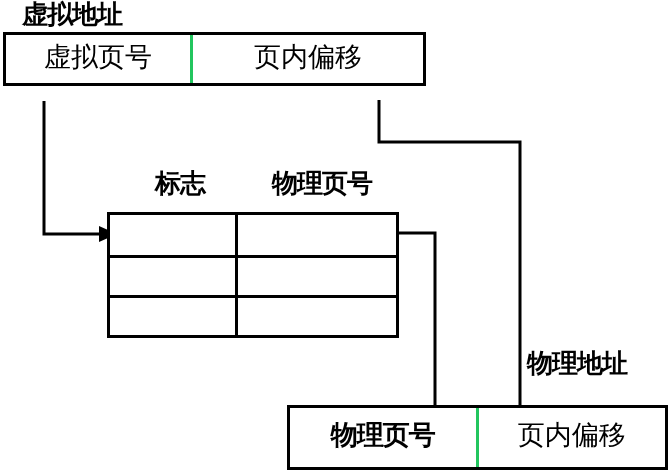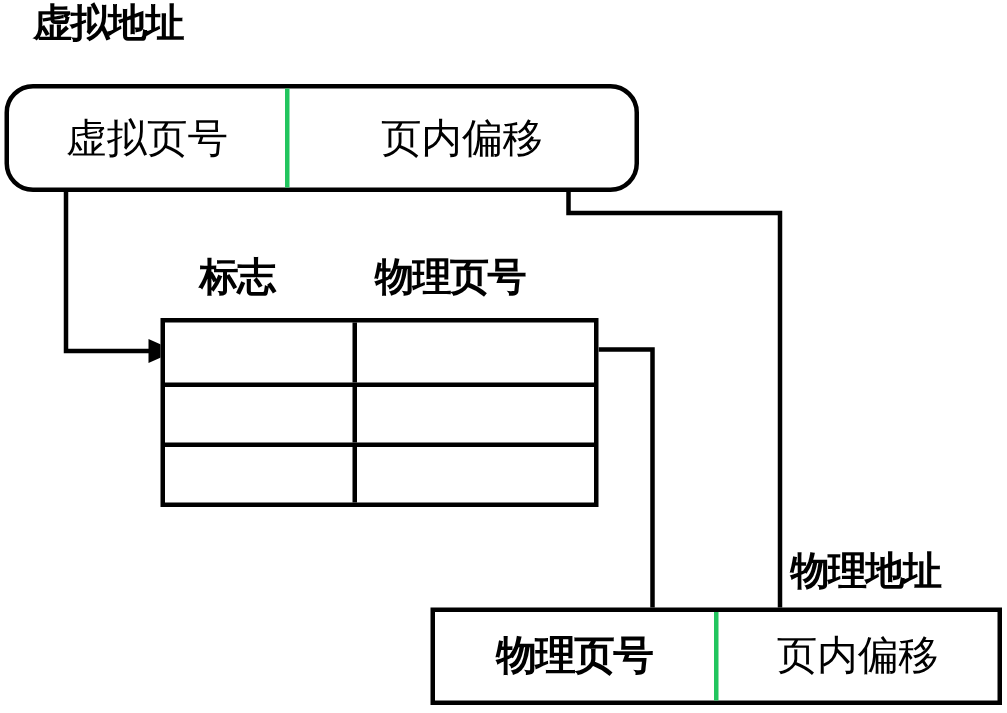--- a/index.html
+++ b/index.html
@@ -5,21 +5,21 @@
   html, body {
     margin: 0;
     padding: 0;
     background: #ffffff;
   }
   #canvas {
     position: relative;
     width: 671px;
     height: 475px;
     background: #ffffff;
-    font-family: Liberation Serif, serif;
+    font-family: Liberation Mono, monospace;
     color: #000000;
     overflow: hidden;
   }
   .lines {
     position: absolute;
     left: 0;
     top: 0;
     width: 671px;
     height: 475px;
   }
@@ -47,24 +47,23 @@
     position: absolute;
     font-weight: bold;
     font-size: 26px;
     line-height: 1;
     white-space: nowrap;
     letter-spacing: -1px;
   }
   
   #virtual-address-box {
     left: 3px;
-    top: 56px;
+    top: 32px;
     width: 423px;
-    height: 72px;
-    border-radius: 19px;
+    height: 54px;
   }
   #virtual-address-box .c1 { width: 184px; }
   #virtual-address-box .c2 { width: 233px; }
 
   
   #page-table {
     position: absolute;
     left: 107px;
     top: 212px;
     width: 292px;
@@ -86,20 +85,21 @@
   #page-table .td1 { width: 125px; }
   #page-table .td2 { width: 161px; border-left: 3px solid #000000; }
 
   .table-header {
     position: absolute;
     font-weight: bold;
     font-size: 26px;
     line-height: 1;
     white-space: nowrap;
     letter-spacing: -1px;
+    margin-left: 22px;
   }
 
   
   #physical-address-box {
     left: 287px;
     top: 405px;
     width: 381px;
     height: 65px;
   }
   #physical-address-box .c1 {
@@ -143,20 +143,20 @@
       <div class="td td1"></div>
       <div class="td td2"></div>
     </div>
     <div class="tr">
       <div class="td td1"></div>
       <div class="td td2"></div>
     </div>
   </div>
 
 
-  <div class="bold-label" style="left:527px; top:368px;">物理地址</div>
+  <div class="bold-label" style="left:527px; top:352px;">物理地址</div>
 
   <div class="box" id="physical-address-box">
     <div class="cell c1">物理页号</div>
     <div class="cell c2 divider">页内偏移</div>
   </div>
 
 </div>
 
 </body></html>

